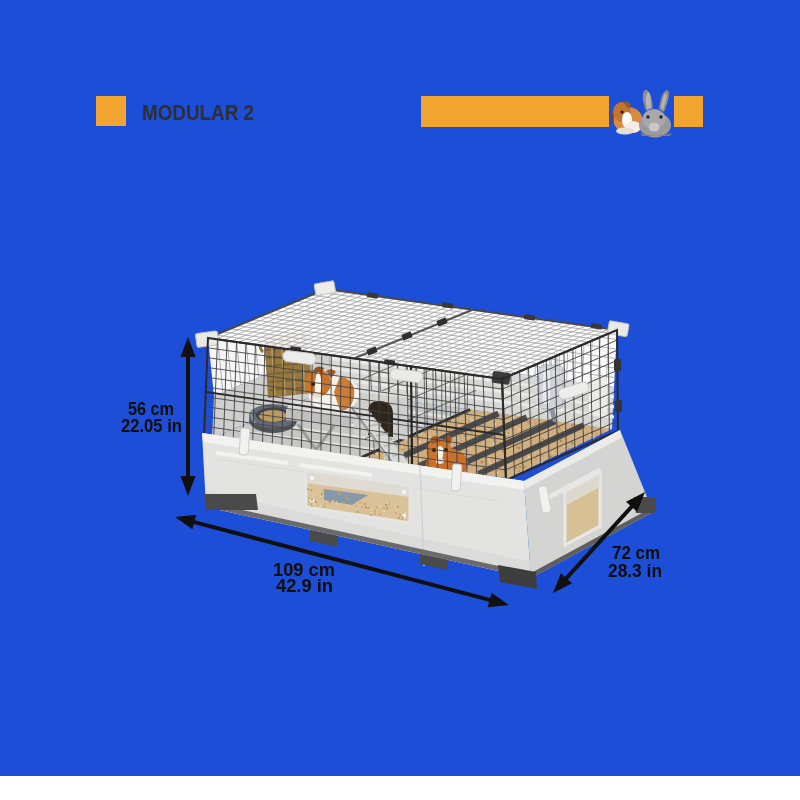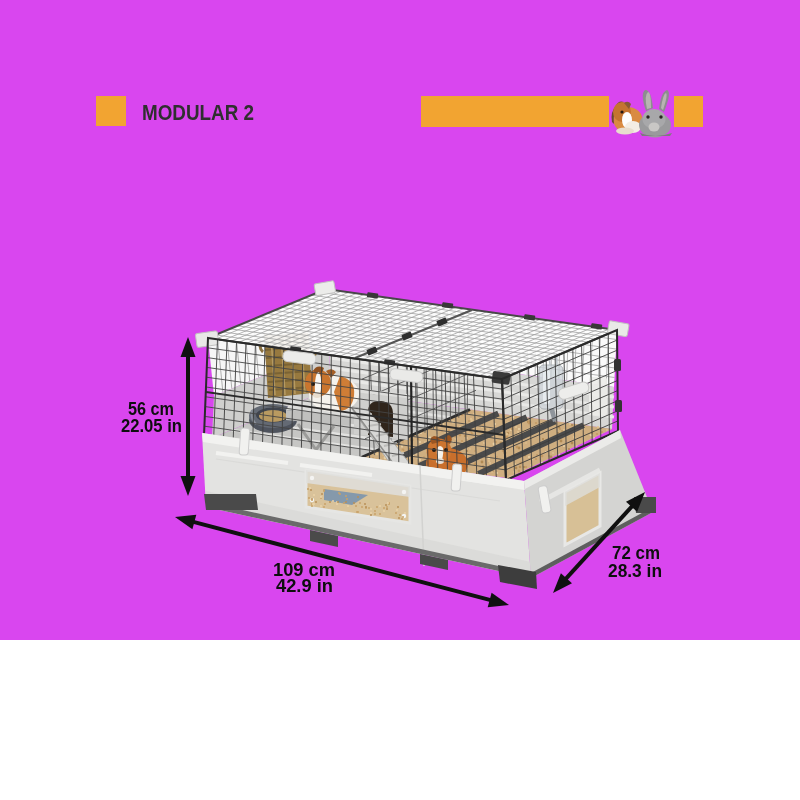--- a/index.html
+++ b/index.html
@@ -1,16 +1,16 @@
 <!DOCTYPE html>
 <html><head>
 <meta charset="utf-8">
 <style>
   html,body { margin:0; padding:0; background:#ffffff; }
-  #page { position:relative; width:800px; height:640px; background:#d946ef; overflow:hidden; }
+  #page { position:relative; width:800px; height:776px; background:#1d4ed8; overflow:hidden; }
 </style>
 </head>
 <body>
 <div id="page">
 <svg width="800" height="800" viewBox="0 0 800 800">
 
 <rect x="96" y="96" width="30" height="30" fill="#F2A431"></rect>
 
 <text x="142" y="120" font-family="Liberation Sans, sans-serif" font-size="22" font-weight="bold" fill="#2f2f2f" textLength="112" lengthAdjust="spacingAndGlyphs">MODULAR 2</text>
 

